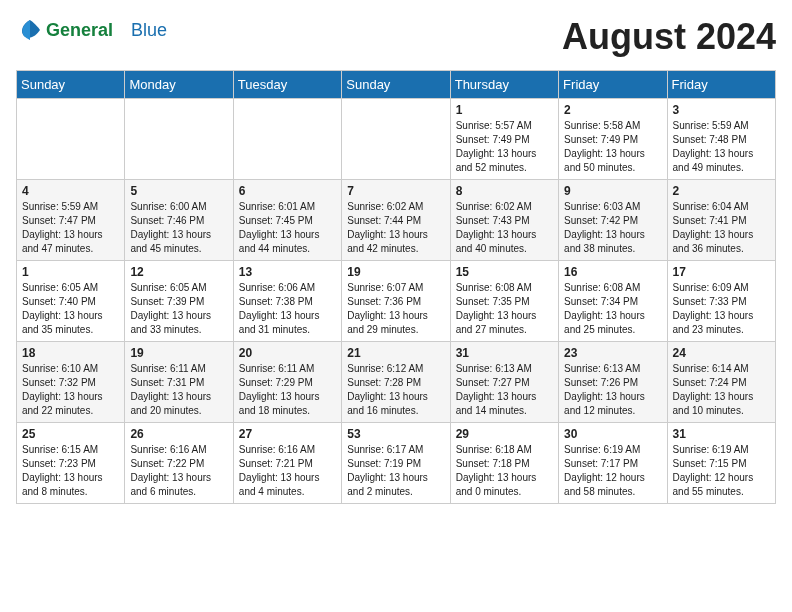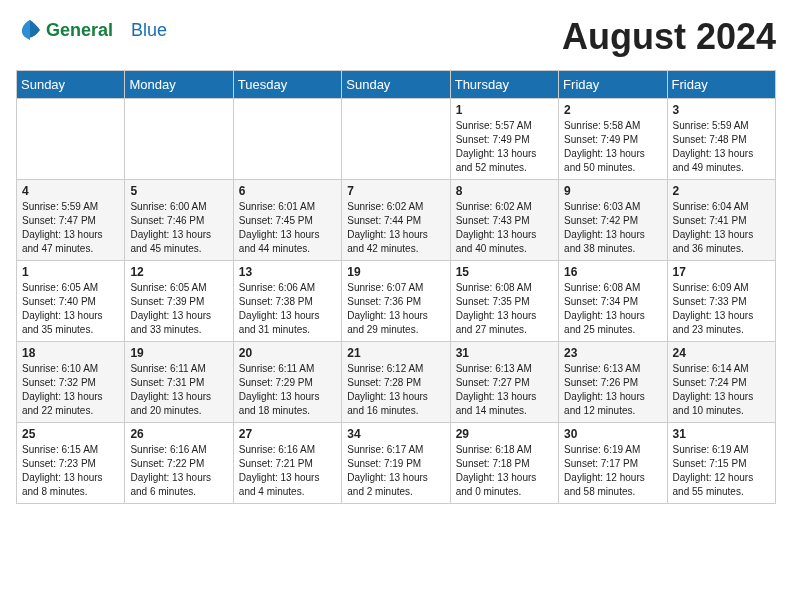--- a/index.html
+++ b/index.html
@@ -239,21 +239,21 @@
         </td>
         <td>
           <span class="day-num">26</span>
           <div class="day-info">Sunrise: 6:16 AM<br>Sunset: 7:22 PM<br>Daylight: 13 hours<br>and 6 minutes.</div>
         </td>
         <td>
           <span class="day-num">27</span>
           <div class="day-info">Sunrise: 6:16 AM<br>Sunset: 7:21 PM<br>Daylight: 13 hours<br>and 4 minutes.</div>
         </td>
         <td>
-          <span class="day-num">34</span>
+          <span class="day-num">53</span>
           <div class="day-info">Sunrise: 6:17 AM<br>Sunset: 7:19 PM<br>Daylight: 13 hours<br>and 2 minutes.</div>
         </td>
         <td>
           <span class="day-num">29</span>
           <div class="day-info">Sunrise: 6:18 AM<br>Sunset: 7:18 PM<br>Daylight: 13 hours<br>and 0 minutes.</div>
         </td>
         <td>
           <span class="day-num">30</span>
           <div class="day-info">Sunrise: 6:19 AM<br>Sunset: 7:17 PM<br>Daylight: 12 hours<br>and 58 minutes.</div>
         </td>

